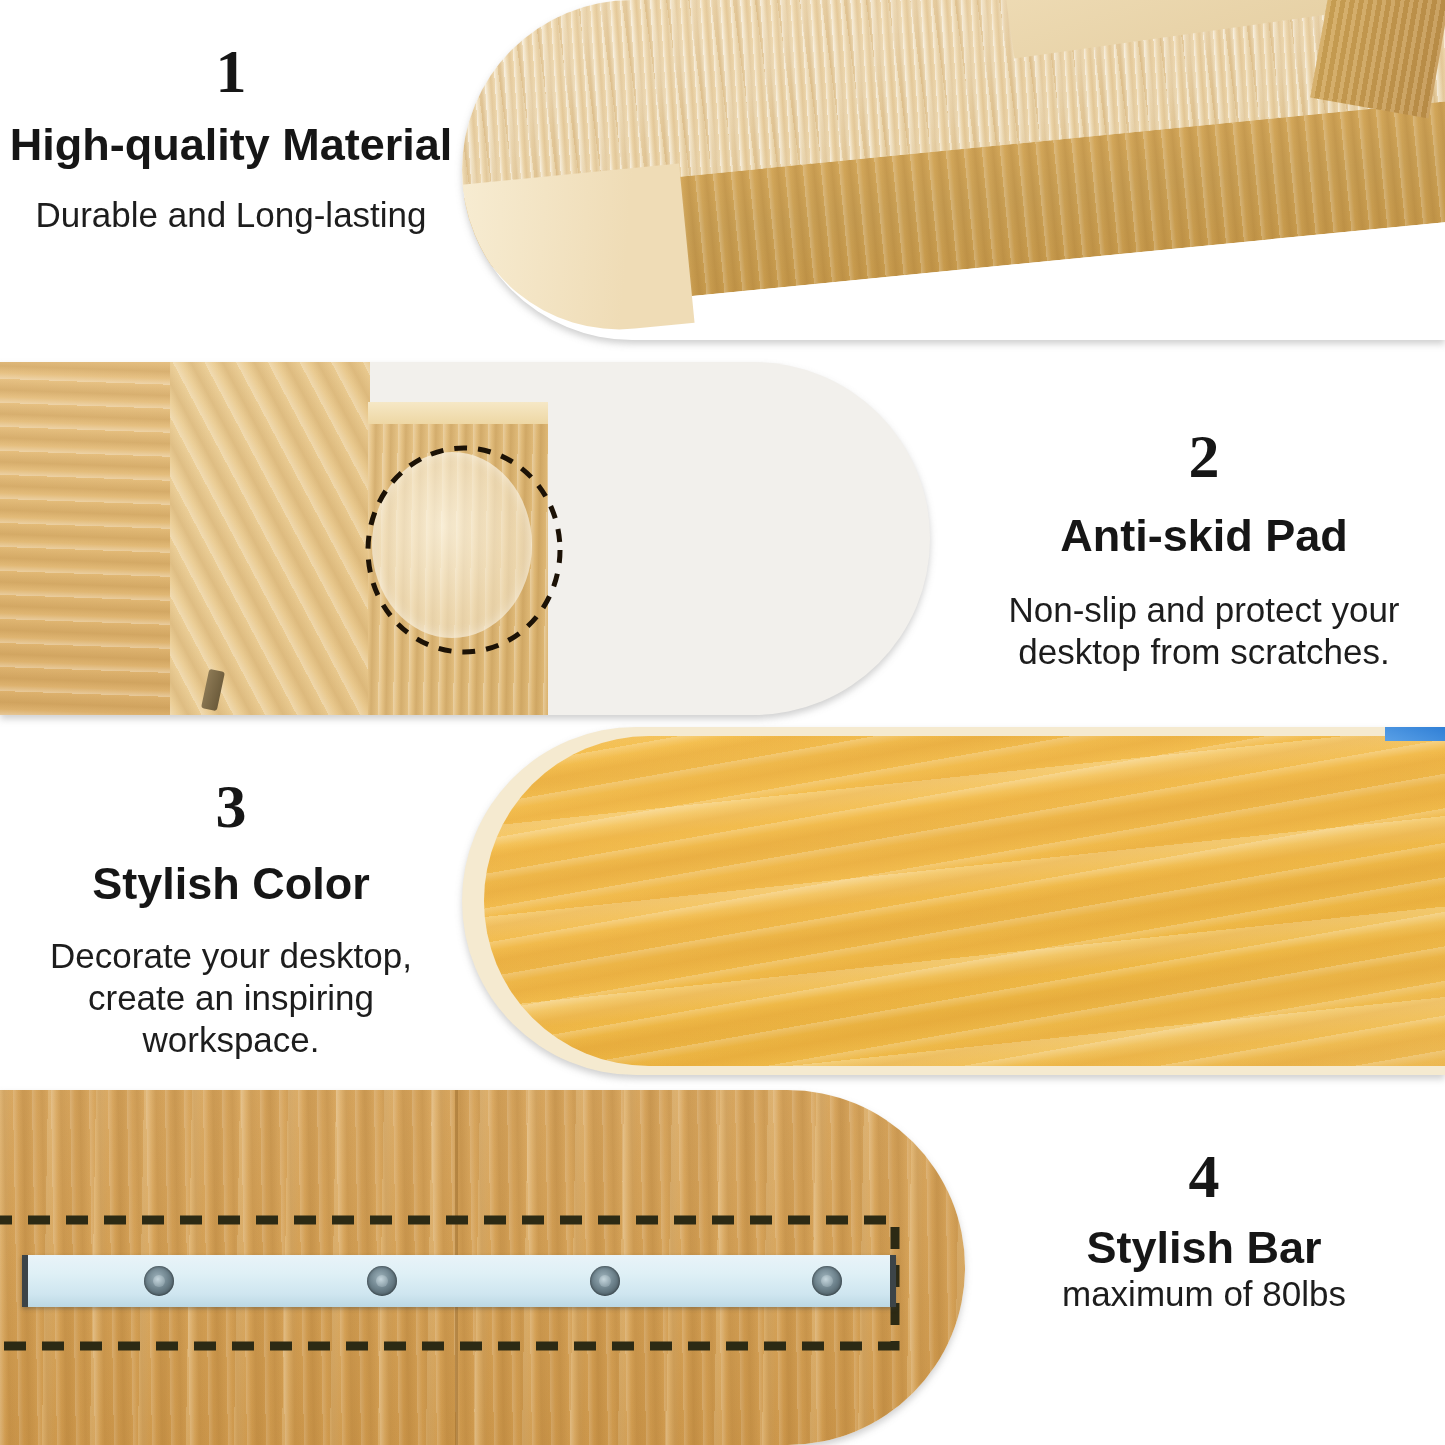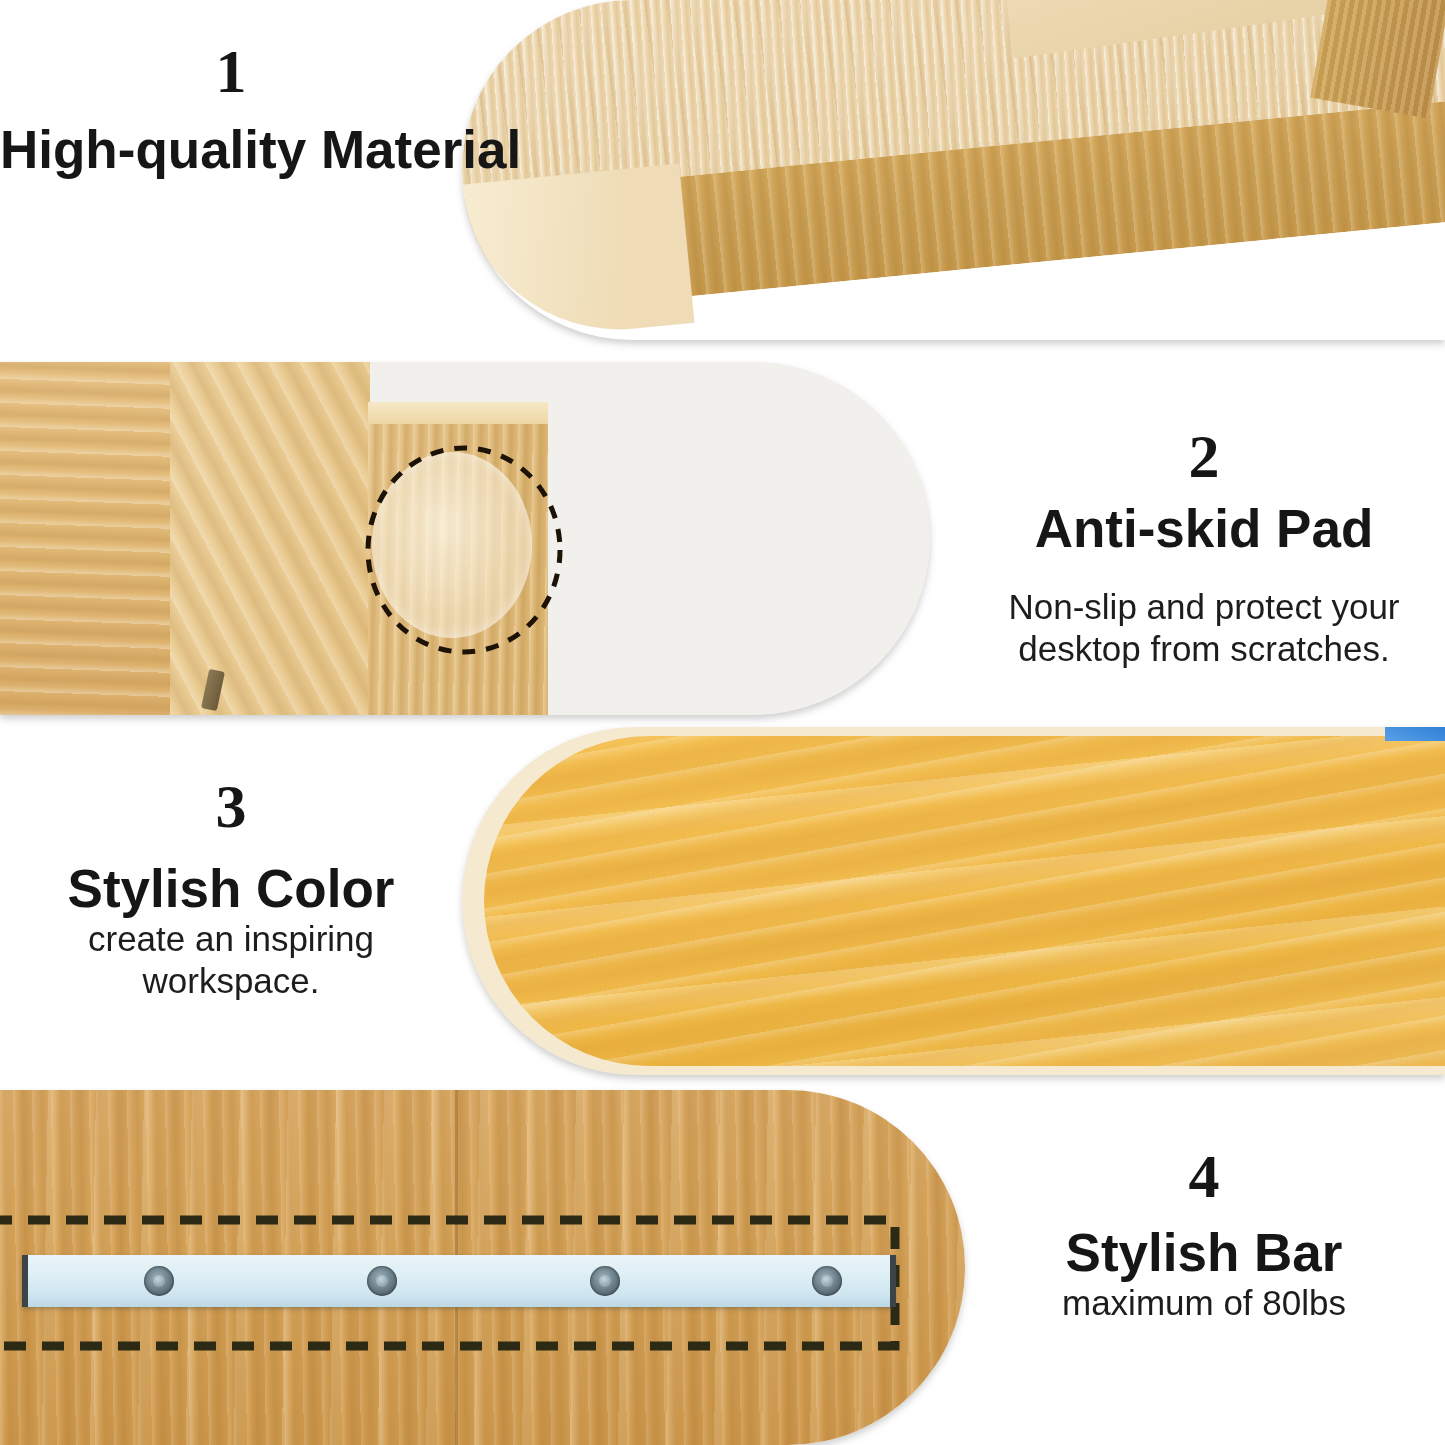--- a/index.html
+++ b/index.html
@@ -26,21 +26,21 @@
     font-family: "Liberation Serif", serif;
     font-weight: bold;
     font-size: 62px;
     line-height: 1.0;
     color: #161616;
     letter-spacing: 0px;
   }
   .title {
     font-family: "Liberation Sans", sans-serif;
     font-weight: bold;
-    font-size: 53px;
+    font-size: 45px;
     line-height: 1.12;
     color: #161616;
     white-space: nowrap;
   }
   .desc {
     font-family: "Liberation Sans", sans-serif;
     font-weight: 400;
     font-size: 35px;
     line-height: 1.2;
     color: #1d1d1d;
@@ -288,49 +288,51 @@
     <div class="p1-edge"></div>
     <div class="p1-lip"></div>
     <div class="p1-leg-top"></div>
     <div class="p1-leg-a"></div>
     <div class="p1-leg-b"></div>
   </div>
 
   <div class="feature-text" style="left:0px; top:40px; width:462px;">
     <div class="num">1</div>
     <div class="title" style="margin-top:18px;">High-quality Material</div>
+    <div class="desc" style="margin-top:24px;">Durable and Long-lasting</div>
   </div>
 
   <div class="panel" id="panel2">
     <div class="p2-wood-back"></div>
     <div class="p2-leg-side"></div>
     <div class="p2-leg-bevel"></div>
     <div class="p2-leg-front"></div>
     <div class="p2-pad" style="top:90px;"></div>
     <svg class="p2-dash-ellipse" style="top:82px;" viewBox="0 0 200 212">
       <ellipse cx="100" cy="106" rx="96" ry="102" fill="none" stroke="#1c1206" stroke-width="5" stroke-dasharray="13 11" stroke-linecap="butt"></ellipse>
     </svg>
     <div class="p2-screw" style="top:308px;"></div>
   </div>
 
   <div class="feature-text" style="left:963px; top:425px; width:482px;">
     <div class="num">2</div>
-    <div class="title" style="margin-top:12px;">Anti-skid Pad</div>
+    <div class="title" style="margin-top:24px;">Anti-skid Pad</div>
     <div class="desc" style="margin-top:28px;text-align:center;">Non-slip and protect your</div>
     <div class="desc">desktop from scratches.</div>
   </div>
 
   <div class="panel" id="panel3">
     <div class="p3-board"></div>
     <div class="p3-blue"></div>
   </div>
 
   <div class="feature-text" style="left:0px; top:775px; width:462px;">
     <div class="num">3</div>
     <div class="title" style="margin-top:22px;">Stylish Color</div>
+    <div class="desc" style="margin-top:26px;">Decorate your desktop,</div>
     <div class="desc">create an inspiring workspace.</div>
   </div>
 
   <div class="panel" id="panel4">
     <div class="p4-seam"></div>
 
     <svg class="p4-dash" style="top:125px;" viewBox="0 0 920 136">
       <path d="M 0 5 L 905 5 L 905 131 L 0 131" fill="none" stroke="#2c2a14" stroke-width="9" stroke-dasharray="22 16" stroke-linecap="butt"></path>
     </svg>
 

